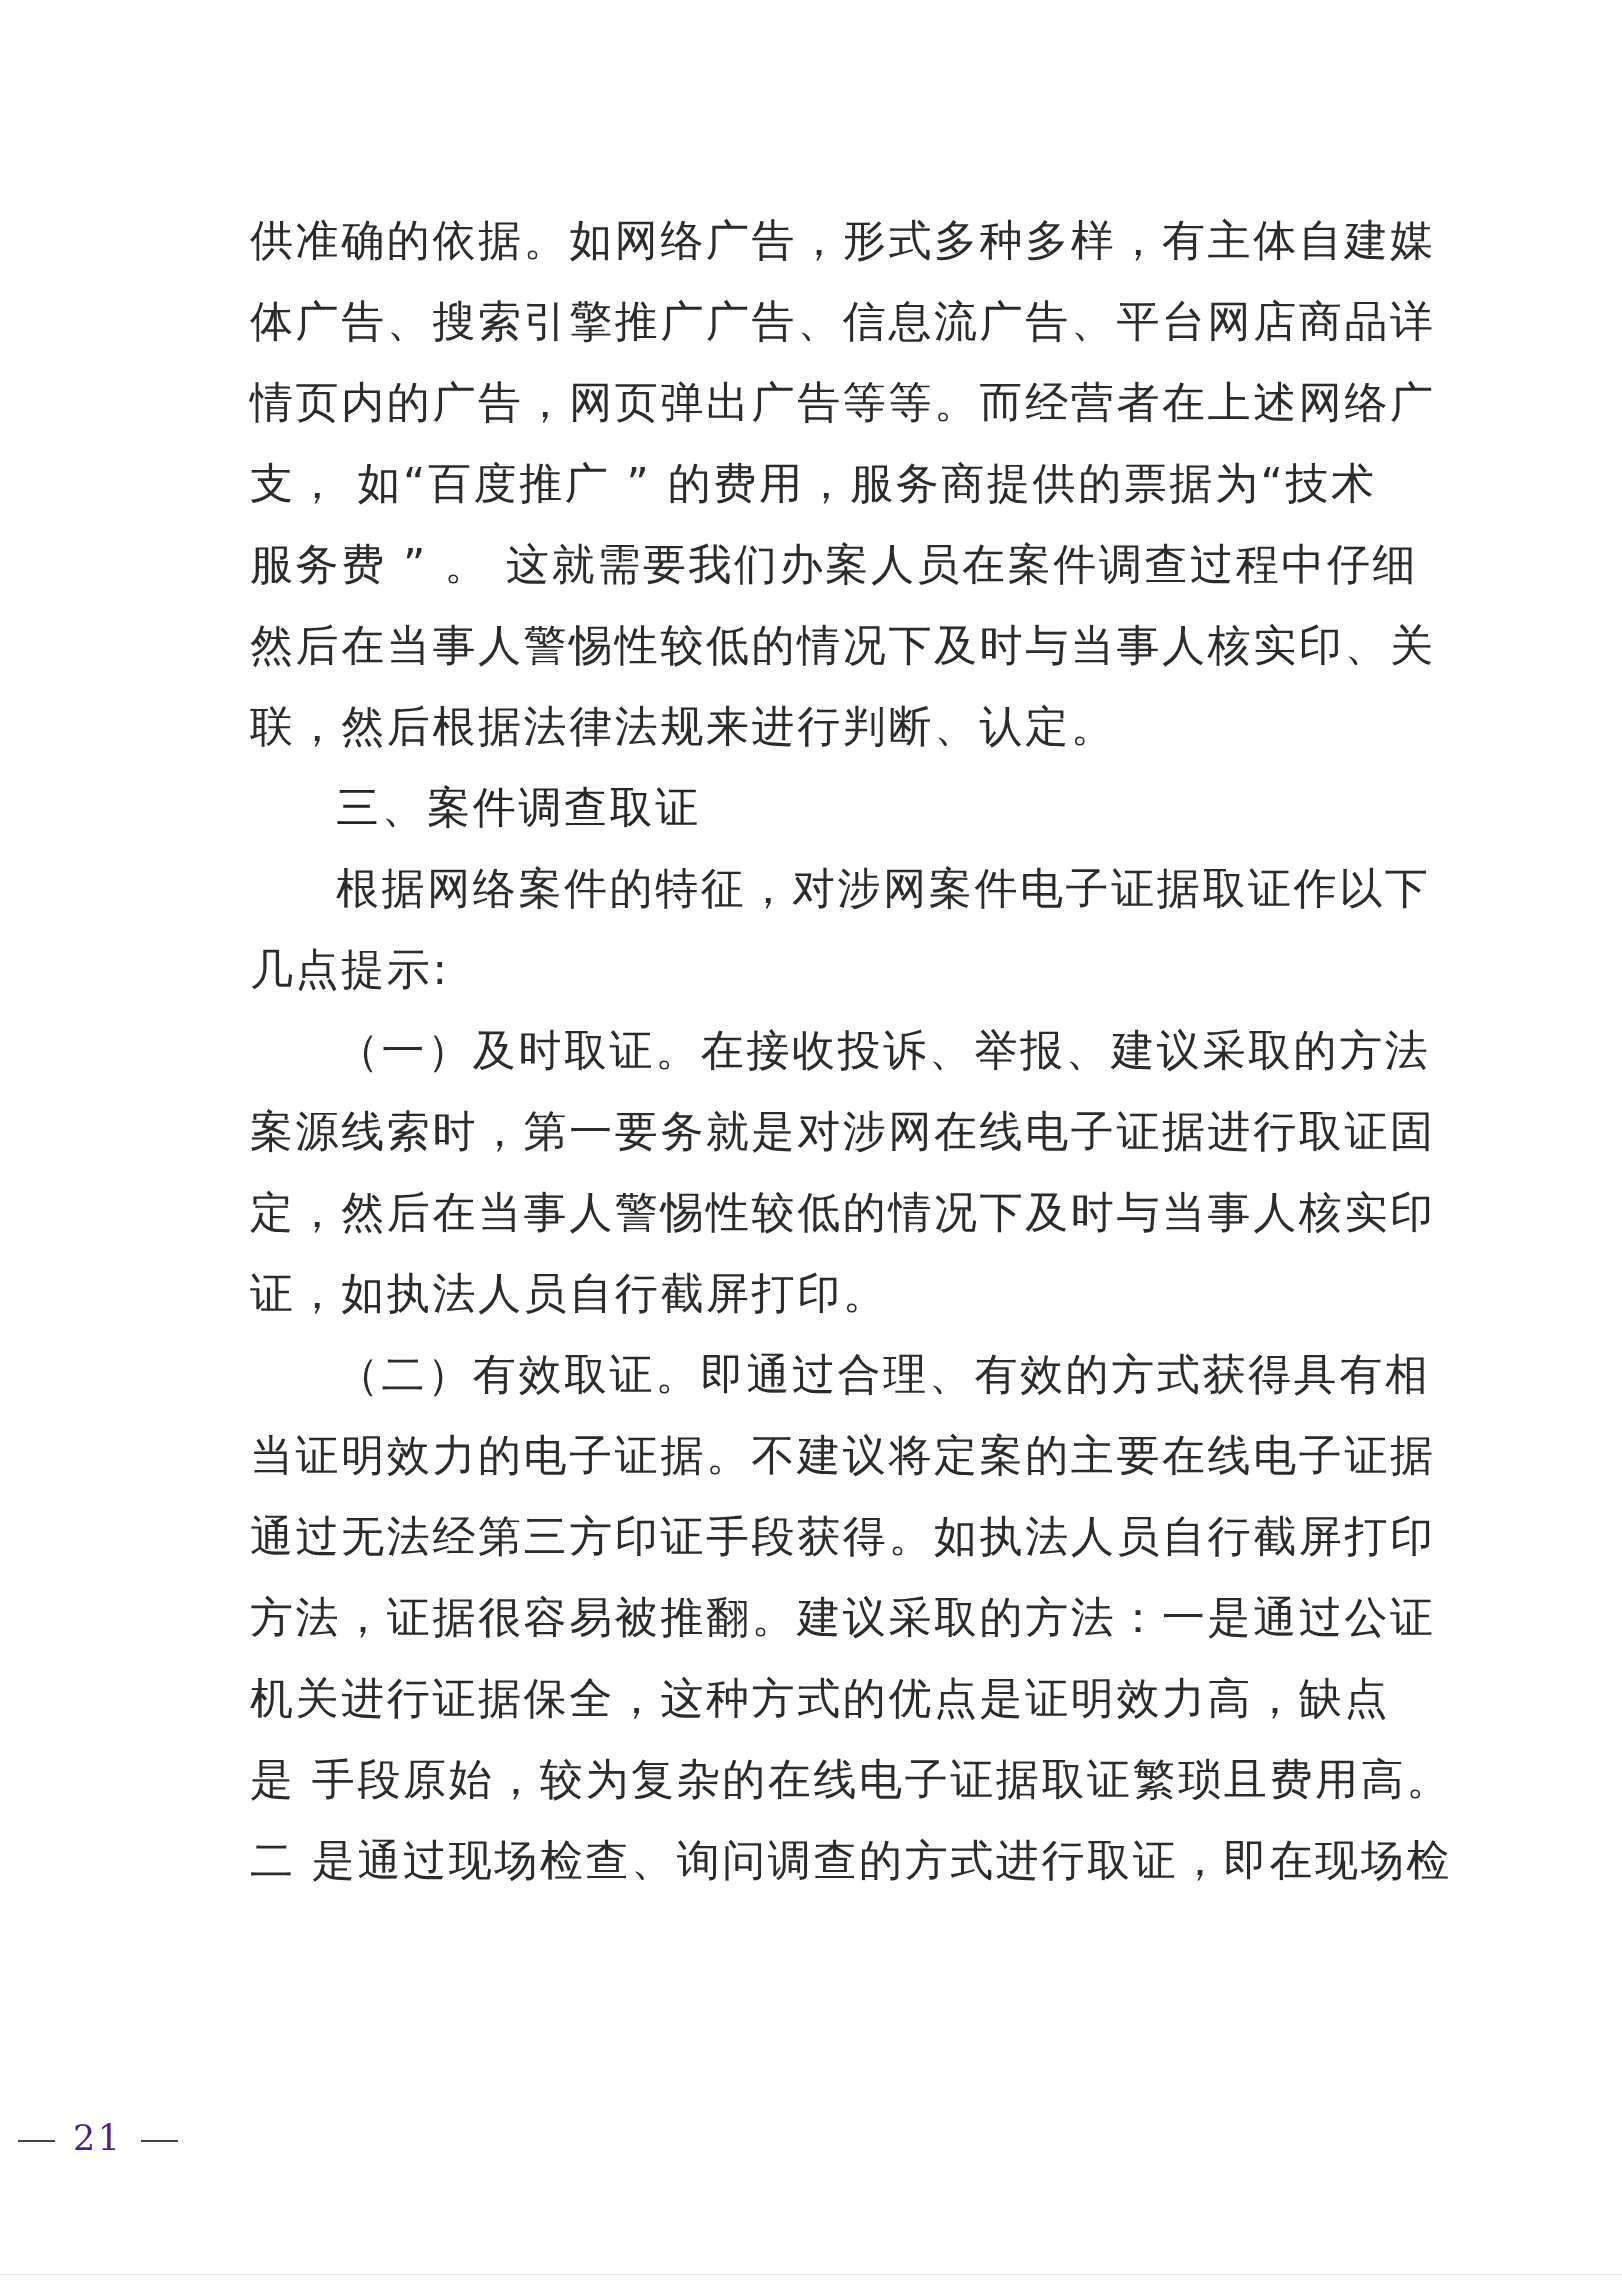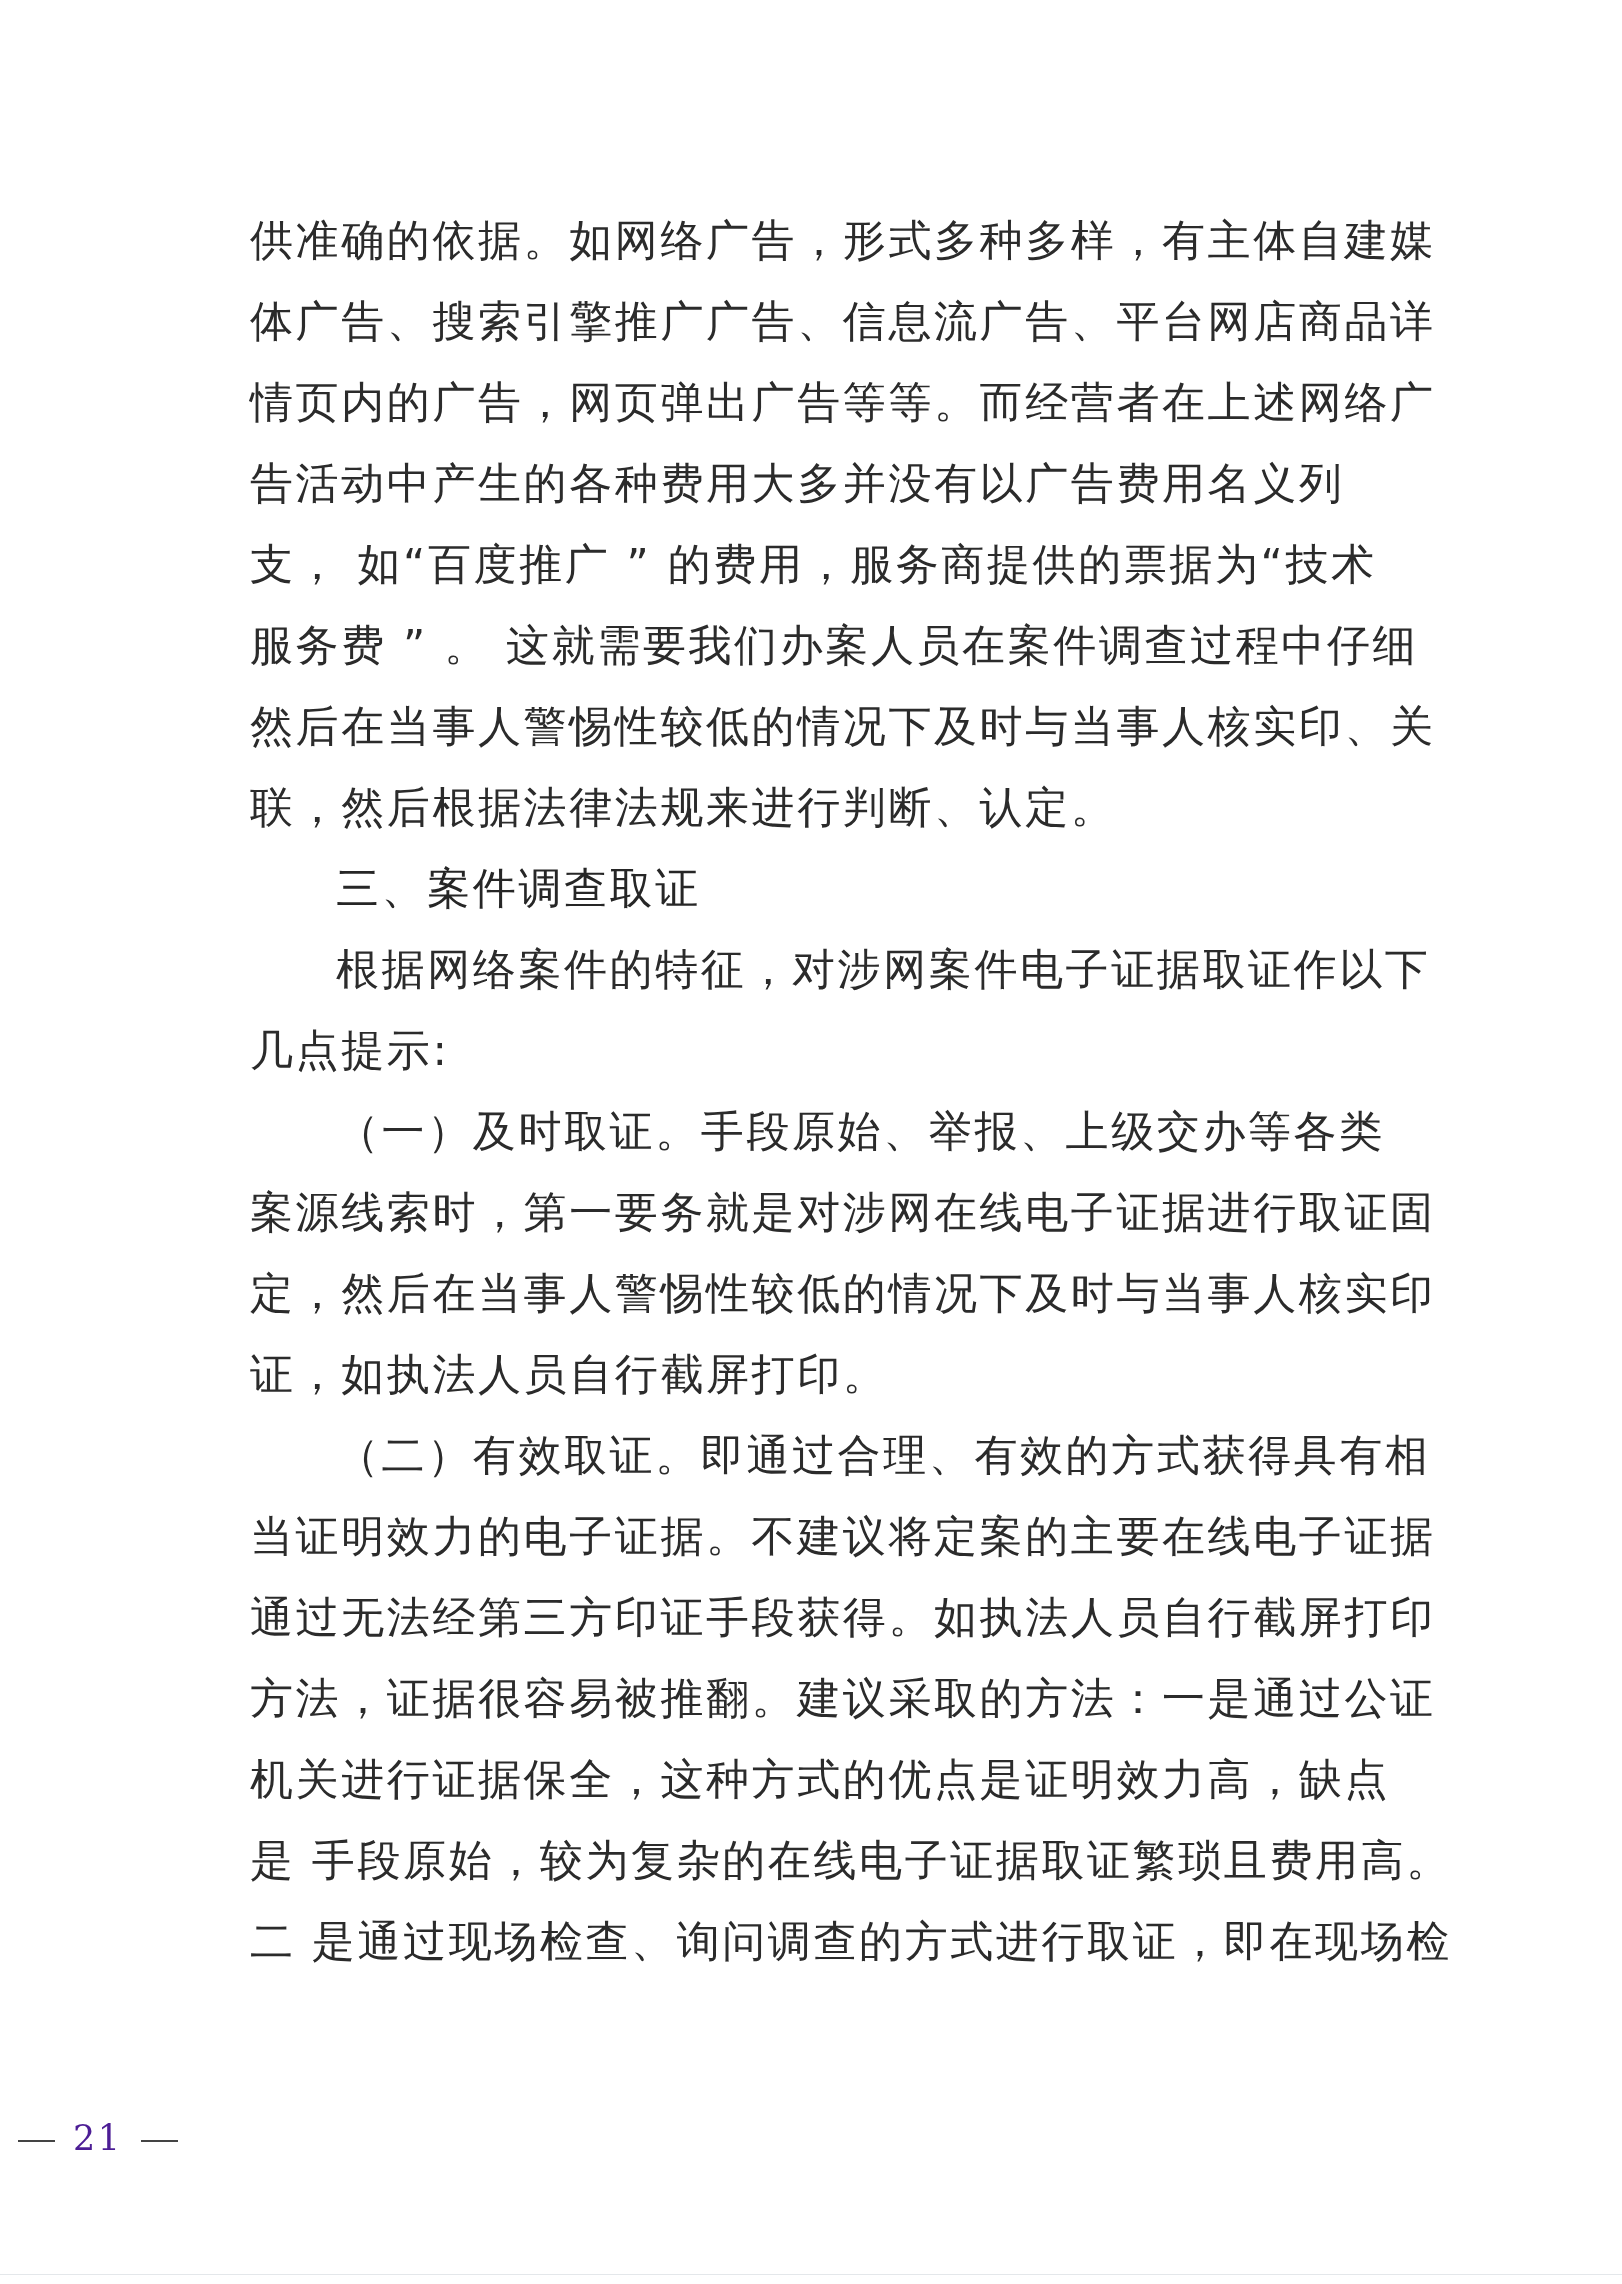--- a/index.html
+++ b/index.html
@@ -73,29 +73,28 @@
   }
 </style>
 </head>
 <body>
 
 <div class="page">
   <div class="body-text">
     <div class="line">供准确的依据。如网络广告，形式多种多样，有主体自建媒</div>
     <div class="line">体广告、搜索引擎推广广告、信息流广告、平台网店商品详</div>
     <div class="line">情页内的广告，网页弹出广告等等。而经营者在上述网络广</div>
-    <div class="line">告活动中产生的各种费用大多并没有以广告费用名义列</div>
     <div class="line">支， 如“百度推广 ” 的费用，服务商提供的票据为“技术</div>
     <div class="line">服务费 ” 。 这就需要我们办案人员在案件调查过程中仔细</div>
     <div class="line">然后在当事人警惕性较低的情况下及时与当事人核实印、关</div>
     <div class="line">联，然后根据法律法规来进行判断、认定。</div>
     <div class="line heading">三、案件调查取证</div>
     <div class="line indent">根据网络案件的特征，对涉网案件电子证据取证作以下</div>
     <div class="line">几点提示:</div>
-    <div class="line indent">（一）及时取证。手段原始、举报、上级交办等各类</div>
+    <div class="line indent">（一）及时取证。在接收投诉、举报、建议采取的方法</div>
     <div class="line">案源线索时，第一要务就是对涉网在线电子证据进行取证固</div>
     <div class="line">定，然后在当事人警惕性较低的情况下及时与当事人核实印</div>
     <div class="line">证，如执法人员自行截屏打印。</div>
     <div class="line indent">（二）有效取证。即通过合理、有效的方式获得具有相</div>
     <div class="line">当证明效力的电子证据。不建议将定案的主要在线电子证据</div>
     <div class="line">通过无法经第三方印证手段获得。如执法人员自行截屏打印</div>
     <div class="line">方法，证据很容易被推翻。建议采取的方法：一是通过公证</div>
     <div class="line">机关进行证据保全，这种方式的优点是证明效力高，缺点</div>
     <div class="line">是 手段原始，较为复杂的在线电子证据取证繁琐且费用高。</div>
     <div class="line">二 是通过现场检查、询问调查的方式进行取证，即在现场检</div>

